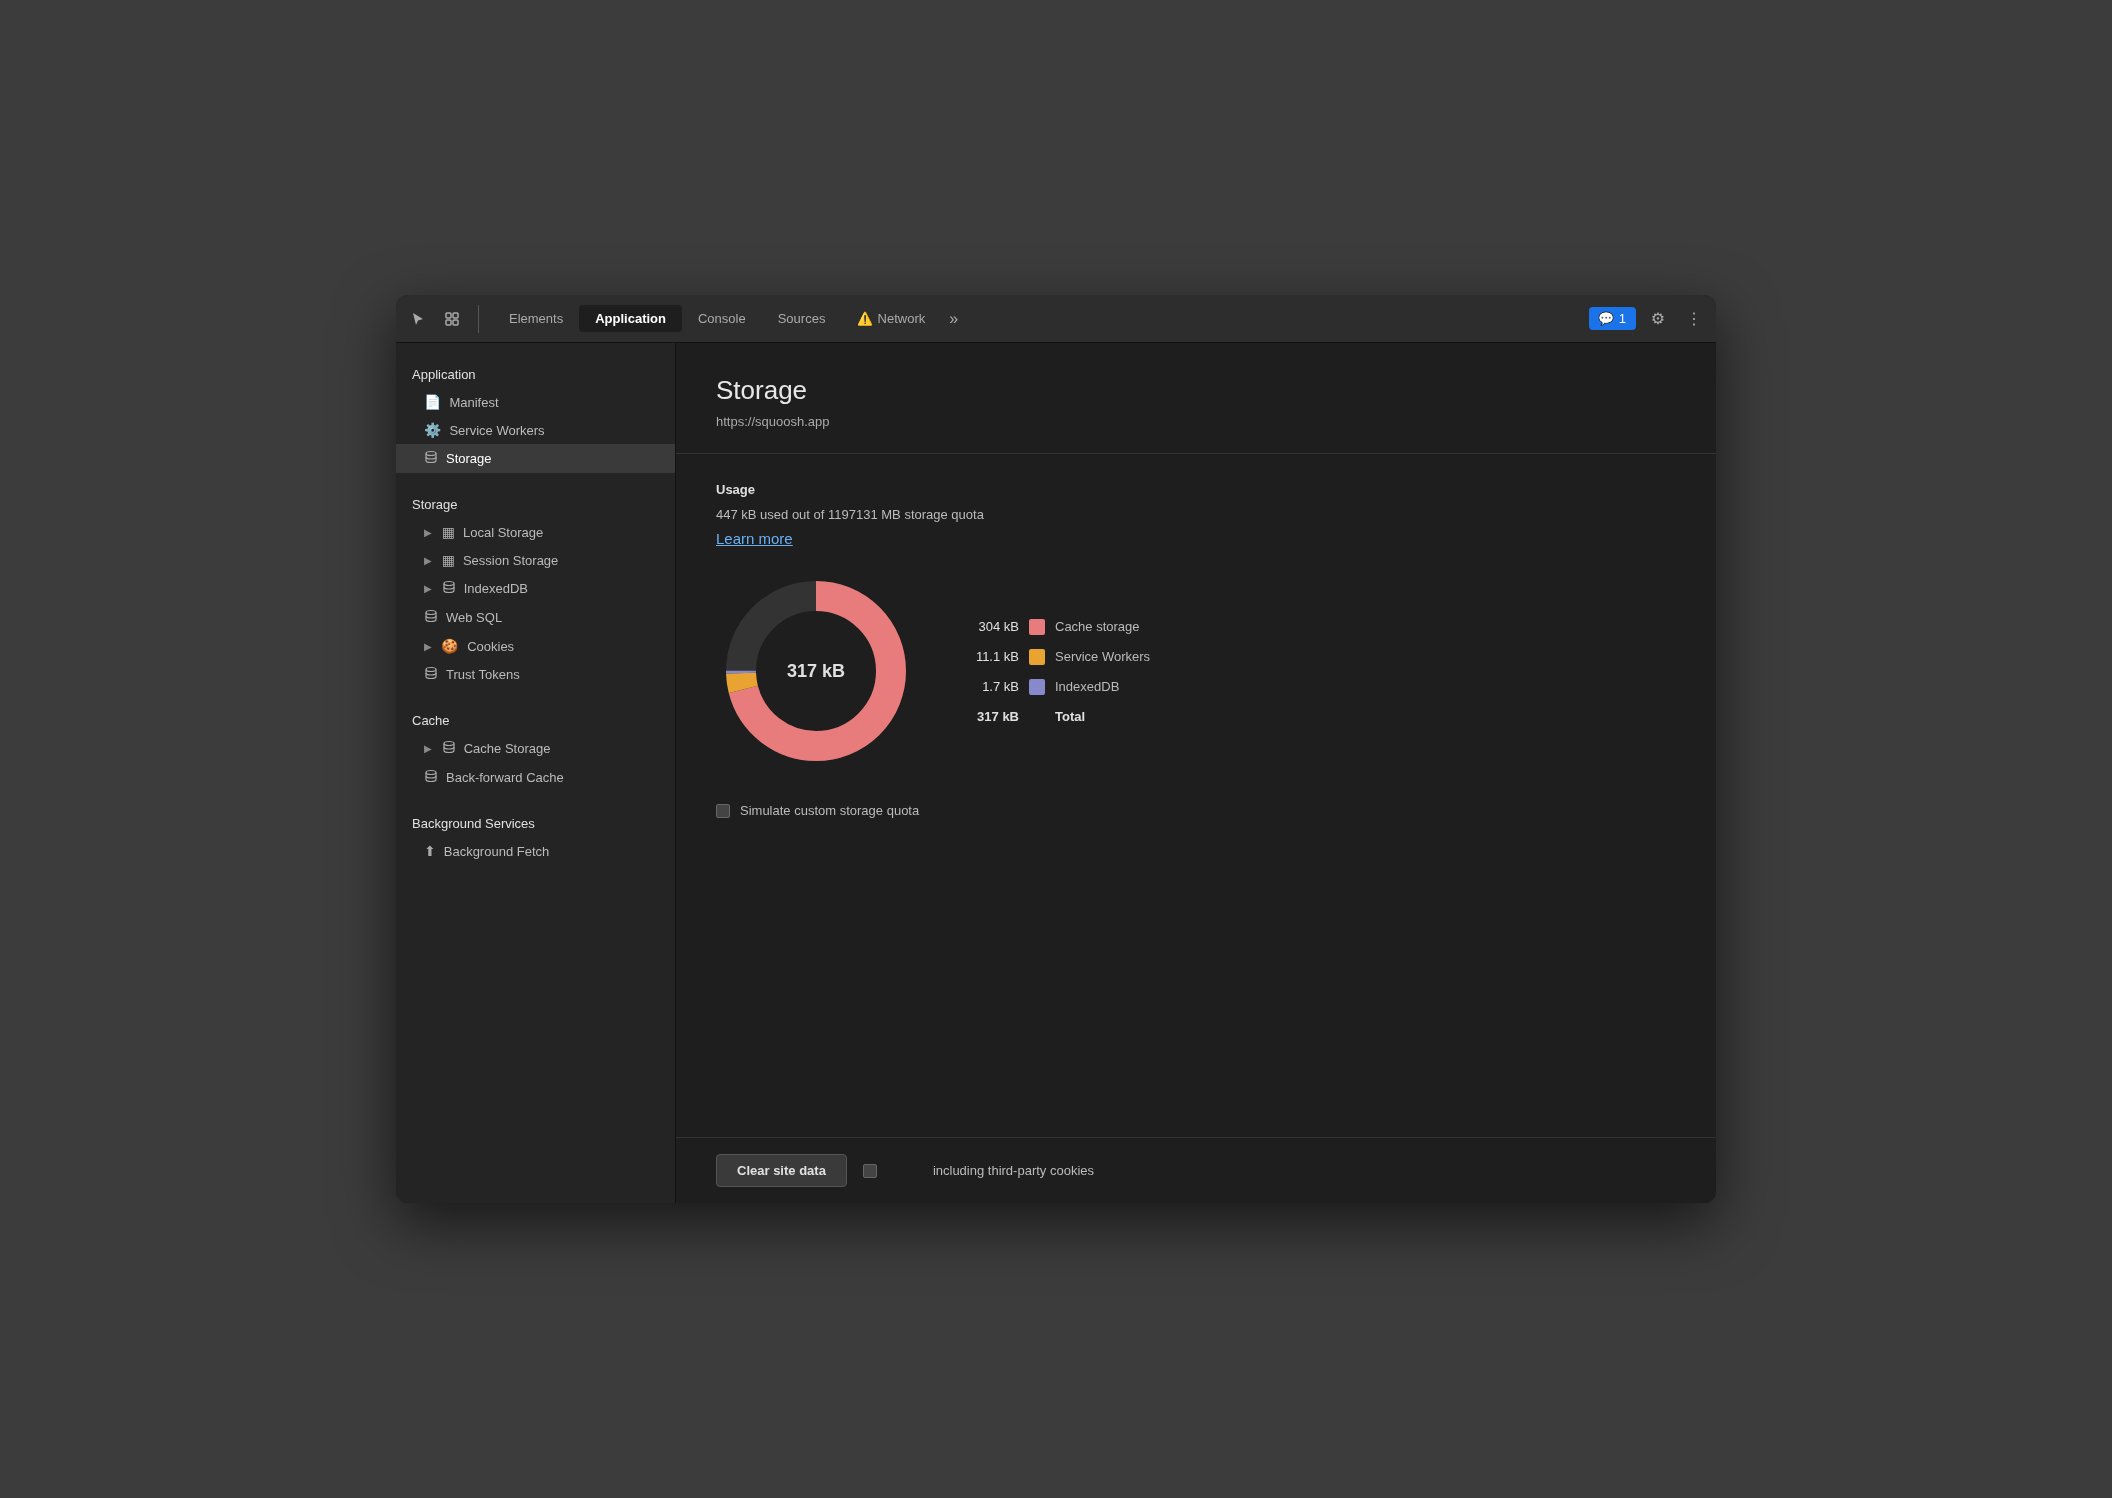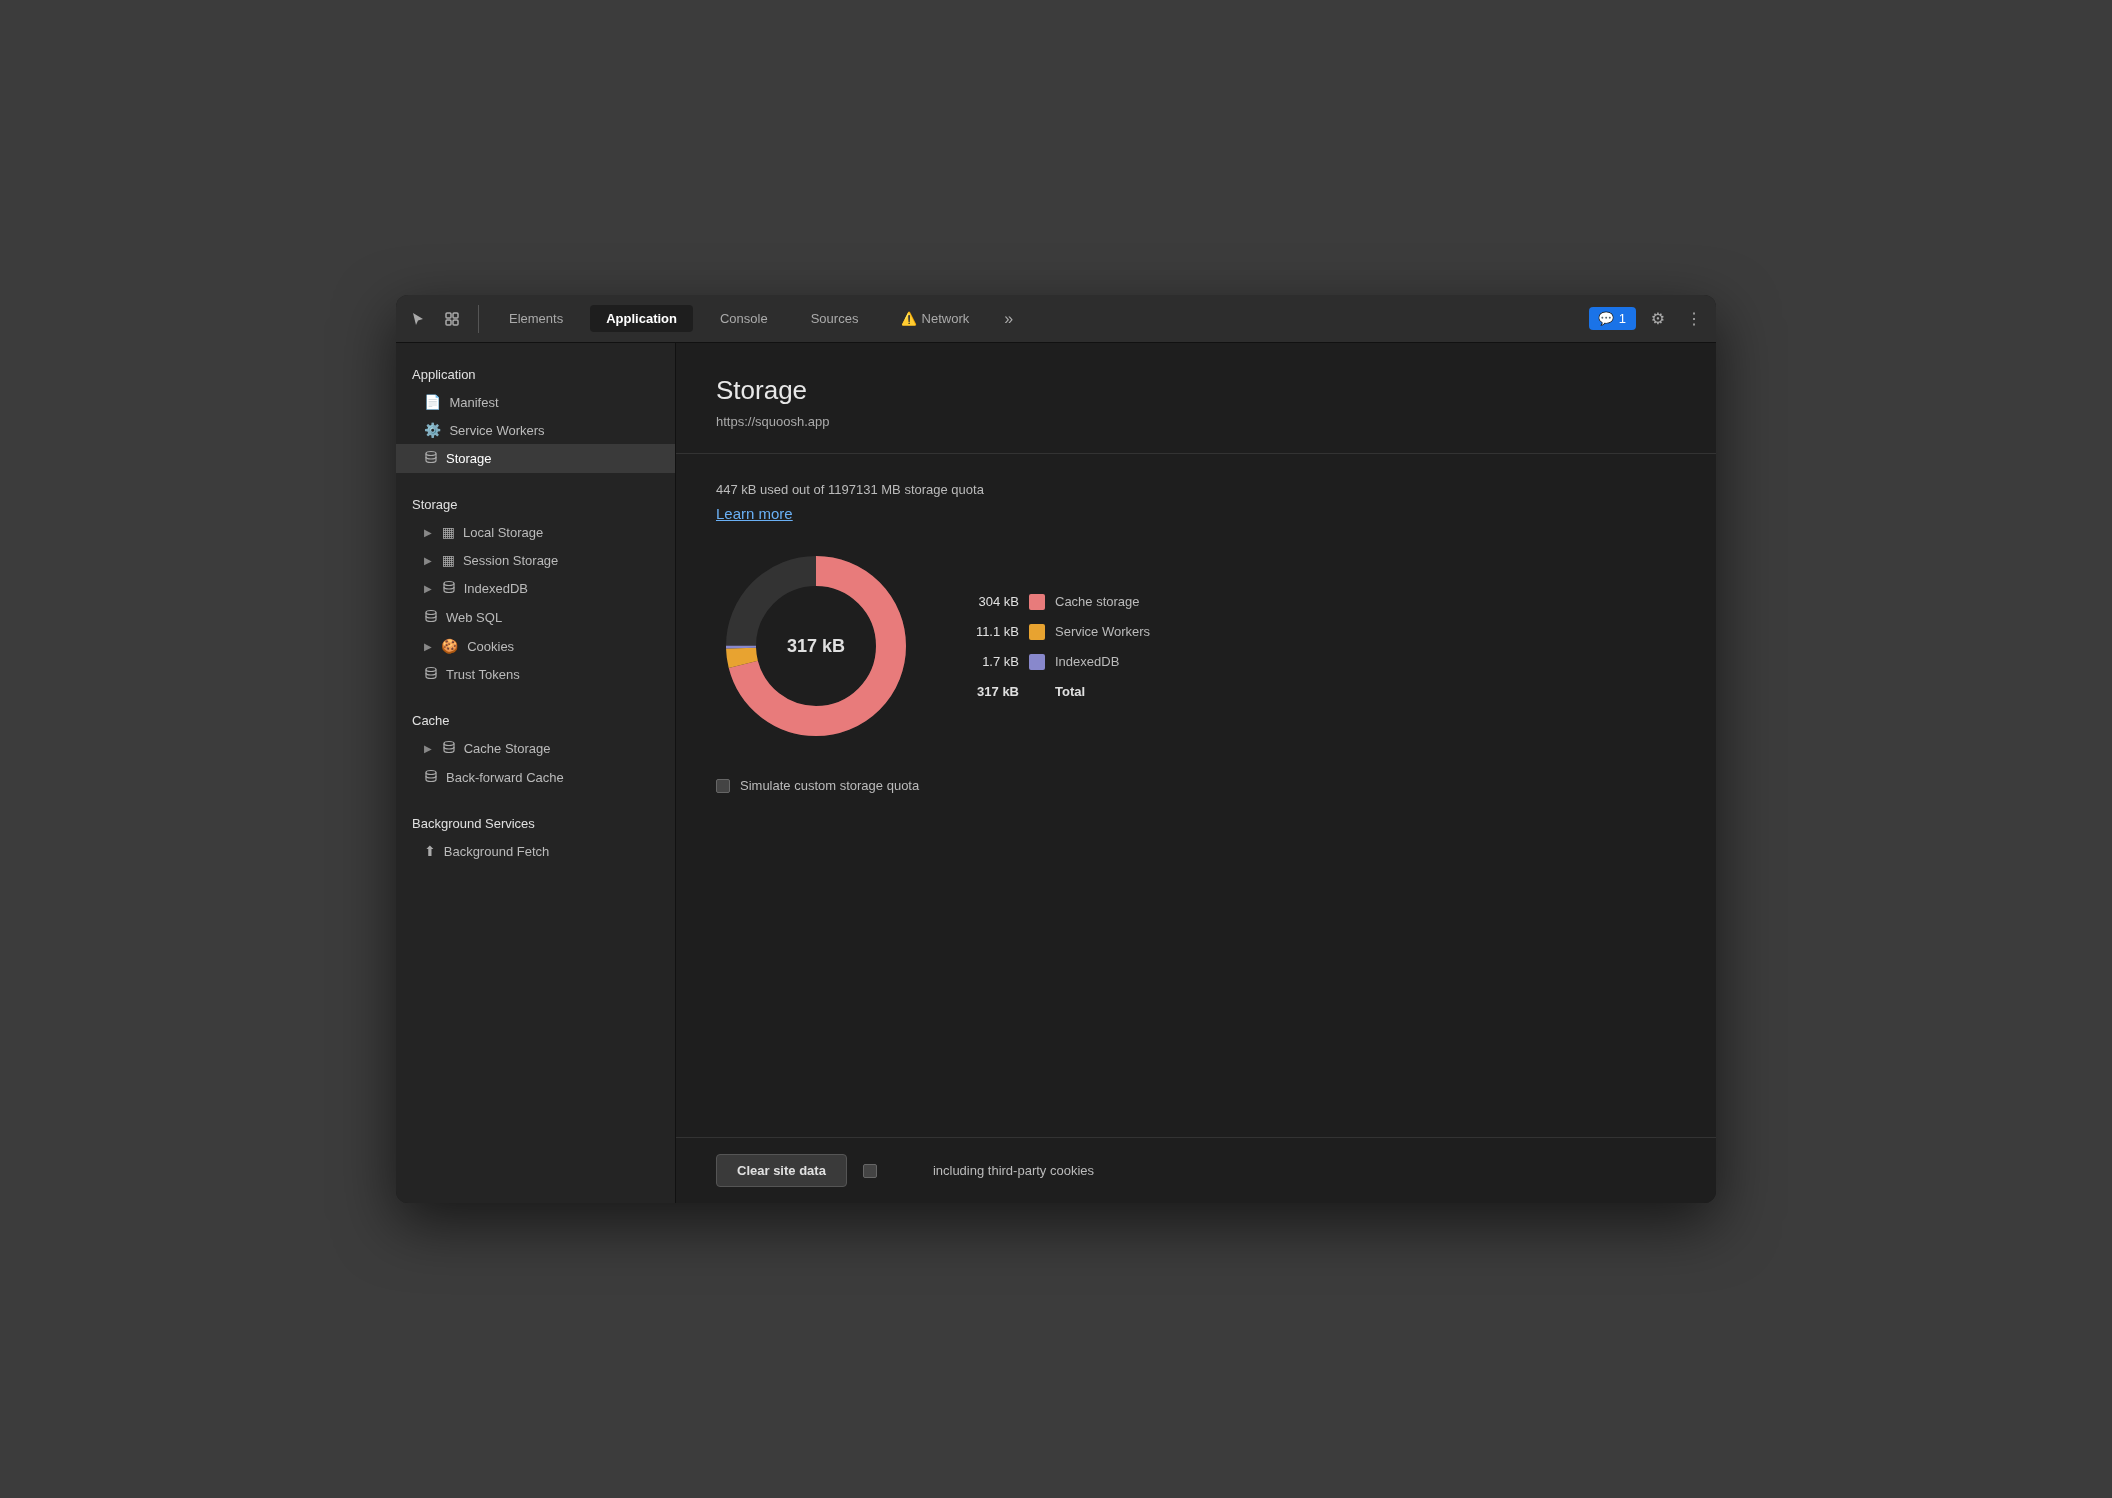--- a/index.html
+++ b/index.html
@@ -76,21 +76,21 @@
     }
     .divider-v {
       width: 1px;
       height: 28px;
       background: #555;
       margin: 0 6px;
     }
     .tabs {
       display: flex;
       align-items: center;
-      gap: 11px;
+      gap: 0;
       flex: 1;
     }
     .tab {
       padding: 6px 16px;
       color: #aaa;
       font-size: 13px;
       cursor: pointer;
       border-radius: 4px;
       white-space: nowrap;
     }
@@ -506,20 +506,21 @@
       </div>
 
     </div>
 
     <div class="content">
       <div class="content-top">
         <div class="page-title">Storage</div>
         <div class="page-url">https://squoosh.app</div>
       </div>
       <div class="content-body">
+        <div class="section-title">Usage</div>
         <div class="usage-text">447 kB used out of 1197131 MB storage quota</div>
         <a class="learn-more">Learn more</a>
 
         <div class="chart-section">
 
           <div class="donut-wrapper">
             <svg width="200" height="200" viewBox="0 0 200 200" xmlns="http://www.w3.org/2000/svg">
 
               <circle cx="100" cy="100" r="75" fill="none" stroke="#333" stroke-width="30"></circle>
 

